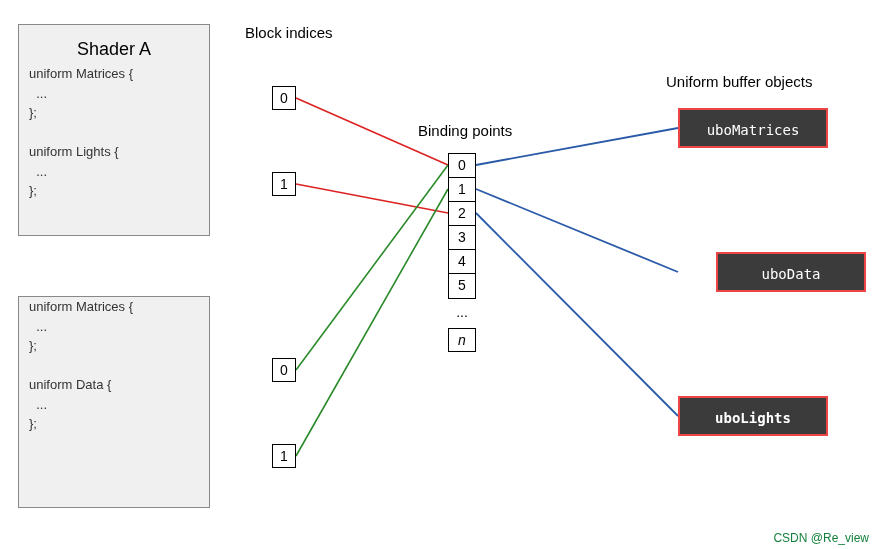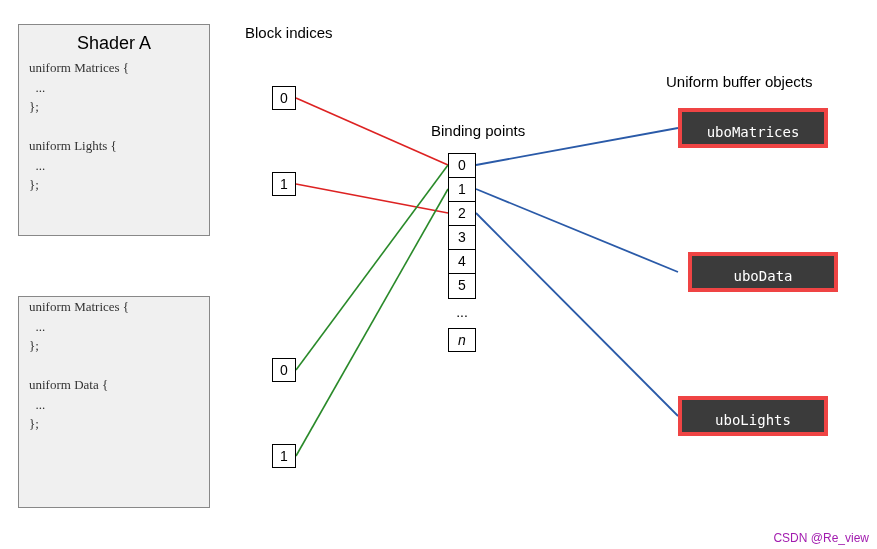--- a/index.html
+++ b/index.html
@@ -14,25 +14,25 @@
   }
   .shader-box {
     position: absolute;
     border: 1px solid #888;
     background: #f0f0f0;
     padding: 0;
   }
   .shader-title {
     text-align: center;
     font-size: 18px;
-    padding: 8px 0 4px 0;
+    padding: 14px 0 4px 0;
     font-weight: normal;
   }
   .shader-code {
-    font-family: Liberation Serif, serif;
+    font-family: Liberation Sans, sans-serif;
     font-size: 13px;
     white-space: pre;
     padding: 0 10px 10px 10px;
     color: #333;
     line-height: 1.5;
   }
   .idx-box {
     position: absolute;
     width: 24px;
     height: 24px;
@@ -78,34 +78,34 @@
   .ubo-box {
     position: absolute;
     width: 150px;
     height: 40px;
     background: #3b3b3b;
     color: #fff;
     font-family: "Consolas", monospace;
     font-size: 14px;
     text-align: center;
     line-height: 40px;
-    border: 4px solid #ef4444;
+    border: 2px solid #ef4444;
   }
   svg.lines {
     position: absolute;
     left: 0; top: 0;
     width: 877px; height: 549px;
     pointer-events: none;
   }
   .watermark {
     position: absolute;
     right: 8px;
     bottom: 4px;
     font-size: 12px;
-    color: #a21caf;
+    color: #15803d;
   }
 </style>
 </head>
 <body>
 
 <svg class="lines">
   <line x1="296" y1="98" x2="448" y2="165" stroke="#d22" stroke-width="1.6"></line>
   <line x1="296" y1="184" x2="448" y2="213" stroke="#d22" stroke-width="1.6"></line>
   <line x1="296" y1="370" x2="448" y2="165" stroke="#2a8a2a" stroke-width="1.6"></line>
   <line x1="296" y1="456" x2="448" y2="189" stroke="#2a8a2a" stroke-width="1.6"></line>
@@ -135,32 +135,32 @@
 };</div>
 </div>
 
 <div class="block-label" style="left:245px; top:24px;">Block indices</div>
 
 <div class="idx-box" style="left:272px; top:86px;">0</div>
 <div class="idx-box" style="left:272px; top:172px;">1</div>
 <div class="idx-box" style="left:272px; top:358px;">0</div>
 <div class="idx-box" style="left:272px; top:444px;">1</div>
 
-<div class="bind-label" style="left:431px; top:122px;">Binding points</div>
+<div class="bind-label" style="left:418px; top:122px;">Binding points</div>
 
 <div class="bind-col" style="left:448px; top:153px;">
   <div class="bind-cell">0</div>
   <div class="bind-cell">1</div>
   <div class="bind-cell">2</div>
   <div class="bind-cell">3</div>
   <div class="bind-cell">4</div>
   <div class="bind-cell">5</div>
 </div>
 <div class="dots" style="left:448px; top:304px;">...</div>
 <div class="bind-n" style="left:448px; top:328px;">n</div>
 
 <div class="ubo-label" style="left:666px; top:62px;margin-top:11px;">Uniform buffer objects</div>
 
 <div class="ubo-box" style="left:678px; top:108px;">uboMatrices</div>
-<div class="ubo-box" style="left:688px; top:252px;">uboData</div>
-<div class="ubo-box" style="left:678px; top:396px;">uboLights</div>
+<div class="ubo-box" style="left:716px; top:252px;">uboData</div>
+<div class="ubo-box" style="left:678px; top:396px;font-weight:bold;">uboLights</div>
 
 <div class="watermark">CSDN @Re_view</div>
 
 </body></html>

